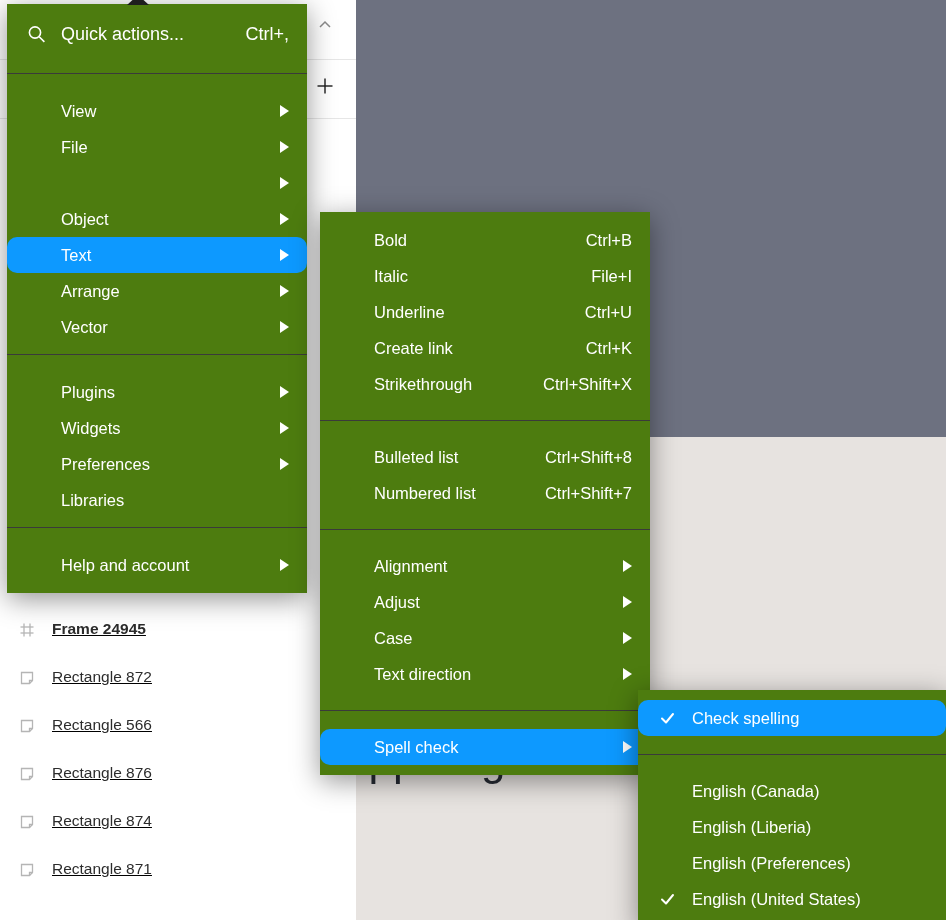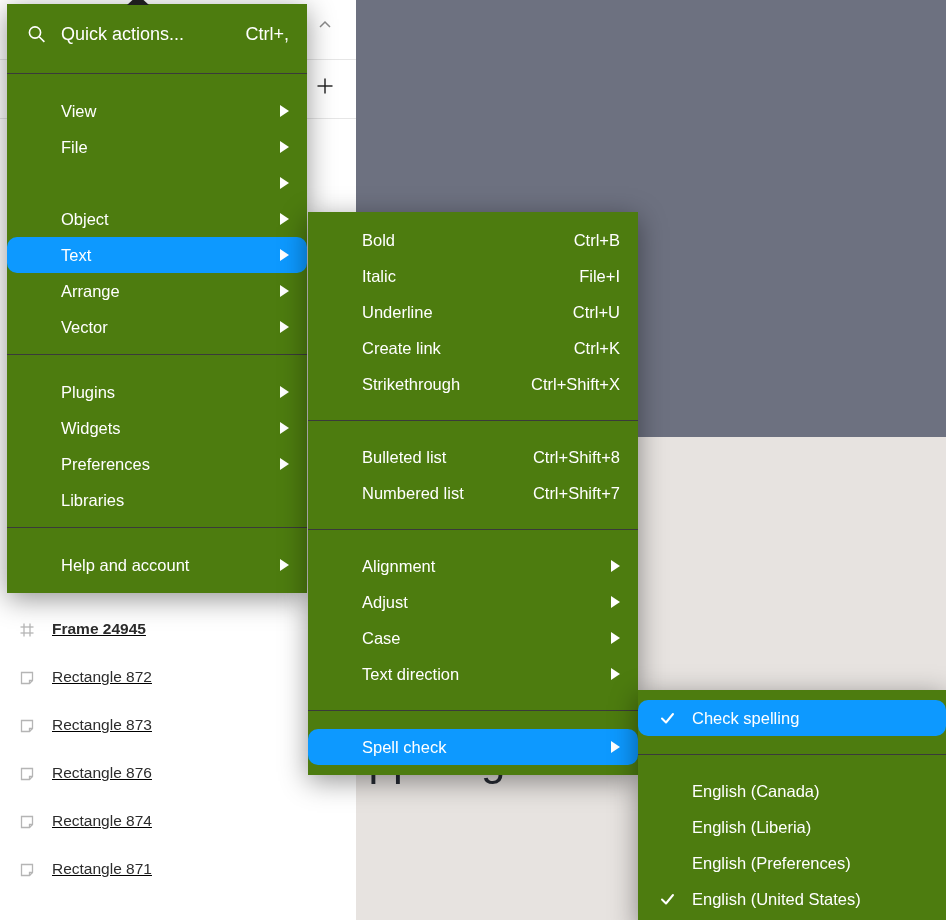--- a/index.html
+++ b/index.html
@@ -34,21 +34,21 @@
   .layer-name{margin-left:10px;font-size:15.5px;color:#2c2c2c;white-space:nowrap;}
   .layer-name.bold{font-weight:700;}
 
   
   .menu{
     position:absolute;background:#4d7c0f;color:#fff;
     box-shadow:0 6px 26px rgba(0,0,0,.42);
     z-index:40;
   }
   .menu-main{left:7px;top:4px;width:300px;padding:0 0 10px 0;}
-  .menu-sub{left:308px;top:212px;width:330px;padding:0;}
+  .menu-sub{left:320px;top:212px;width:330px;padding:0;}
   .menu-sub3{left:638px;top:690px;width:308px;padding:0;}
 
   .notch{
     position:absolute;top:-9px;left:120px;width:0;height:0;
     border-left:11px solid transparent;border-right:11px solid transparent;
     border-bottom:10px solid #1e1e1e;
   }
 
   .mi{
     position:relative;display:flex;align-items:center;
@@ -136,21 +136,21 @@
           </span>
           <span class="layer-name">Rectangle 872</span>
         </div>
         <div class="layer-row">
           <span class="layer-ico">
             <svg viewBox="0 0 18 18" width="18" height="18" style="fill:none;stroke:#b5b5b5;stroke-width:1.3">
               <path d="M3.5 3.5 H14.5 V11.5 L11.5 14.5 H3.5 Z"></path>
               <path d="M14.5 11.5 H11.5 V14.5"></path>
             </svg>
           </span>
-          <span class="layer-name">Rectangle 873</span>
+          <span class="layer-name">Rectangle 566</span>
         </div>
         <div class="layer-row">
           <span class="layer-ico">
             <svg viewBox="0 0 18 18" width="18" height="18" style="fill:none;stroke:#b5b5b5;stroke-width:1.3">
               <path d="M3.5 3.5 H14.5 V11.5 L11.5 14.5 H3.5 Z"></path>
               <path d="M14.5 11.5 H11.5 V14.5"></path>
             </svg>
           </span>
           <span class="layer-name">Rectangle 876</span>
         </div>

